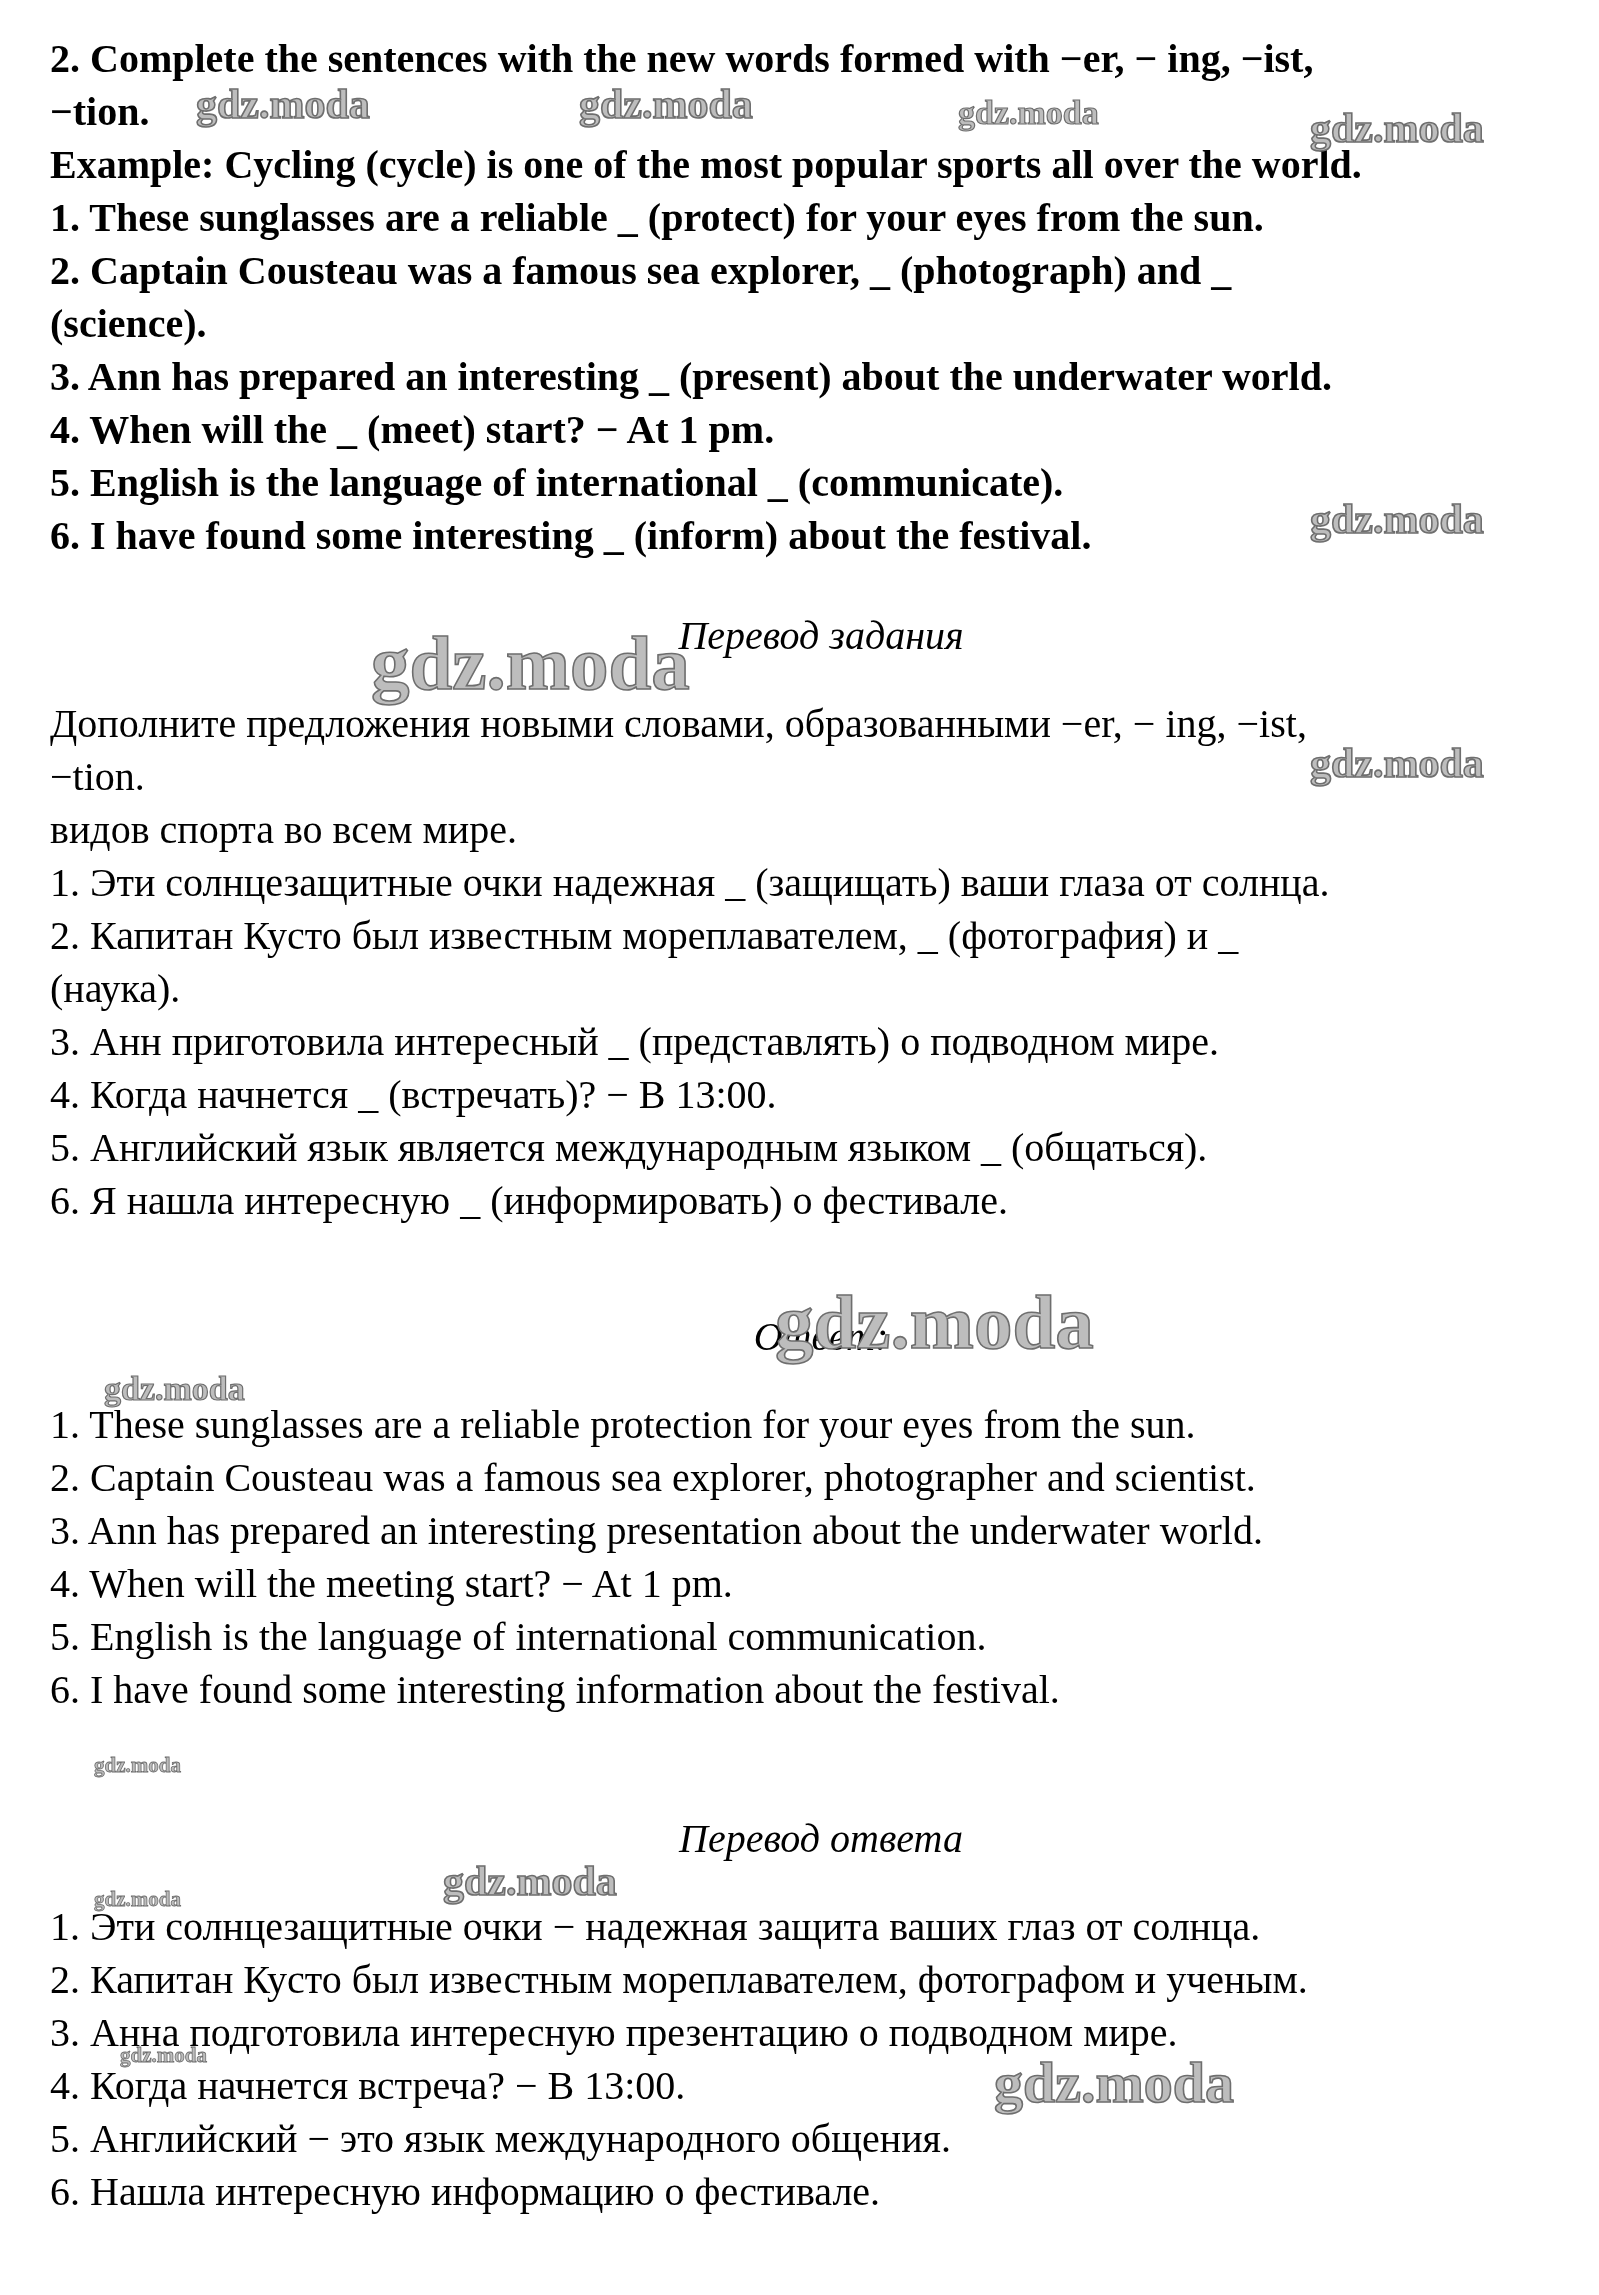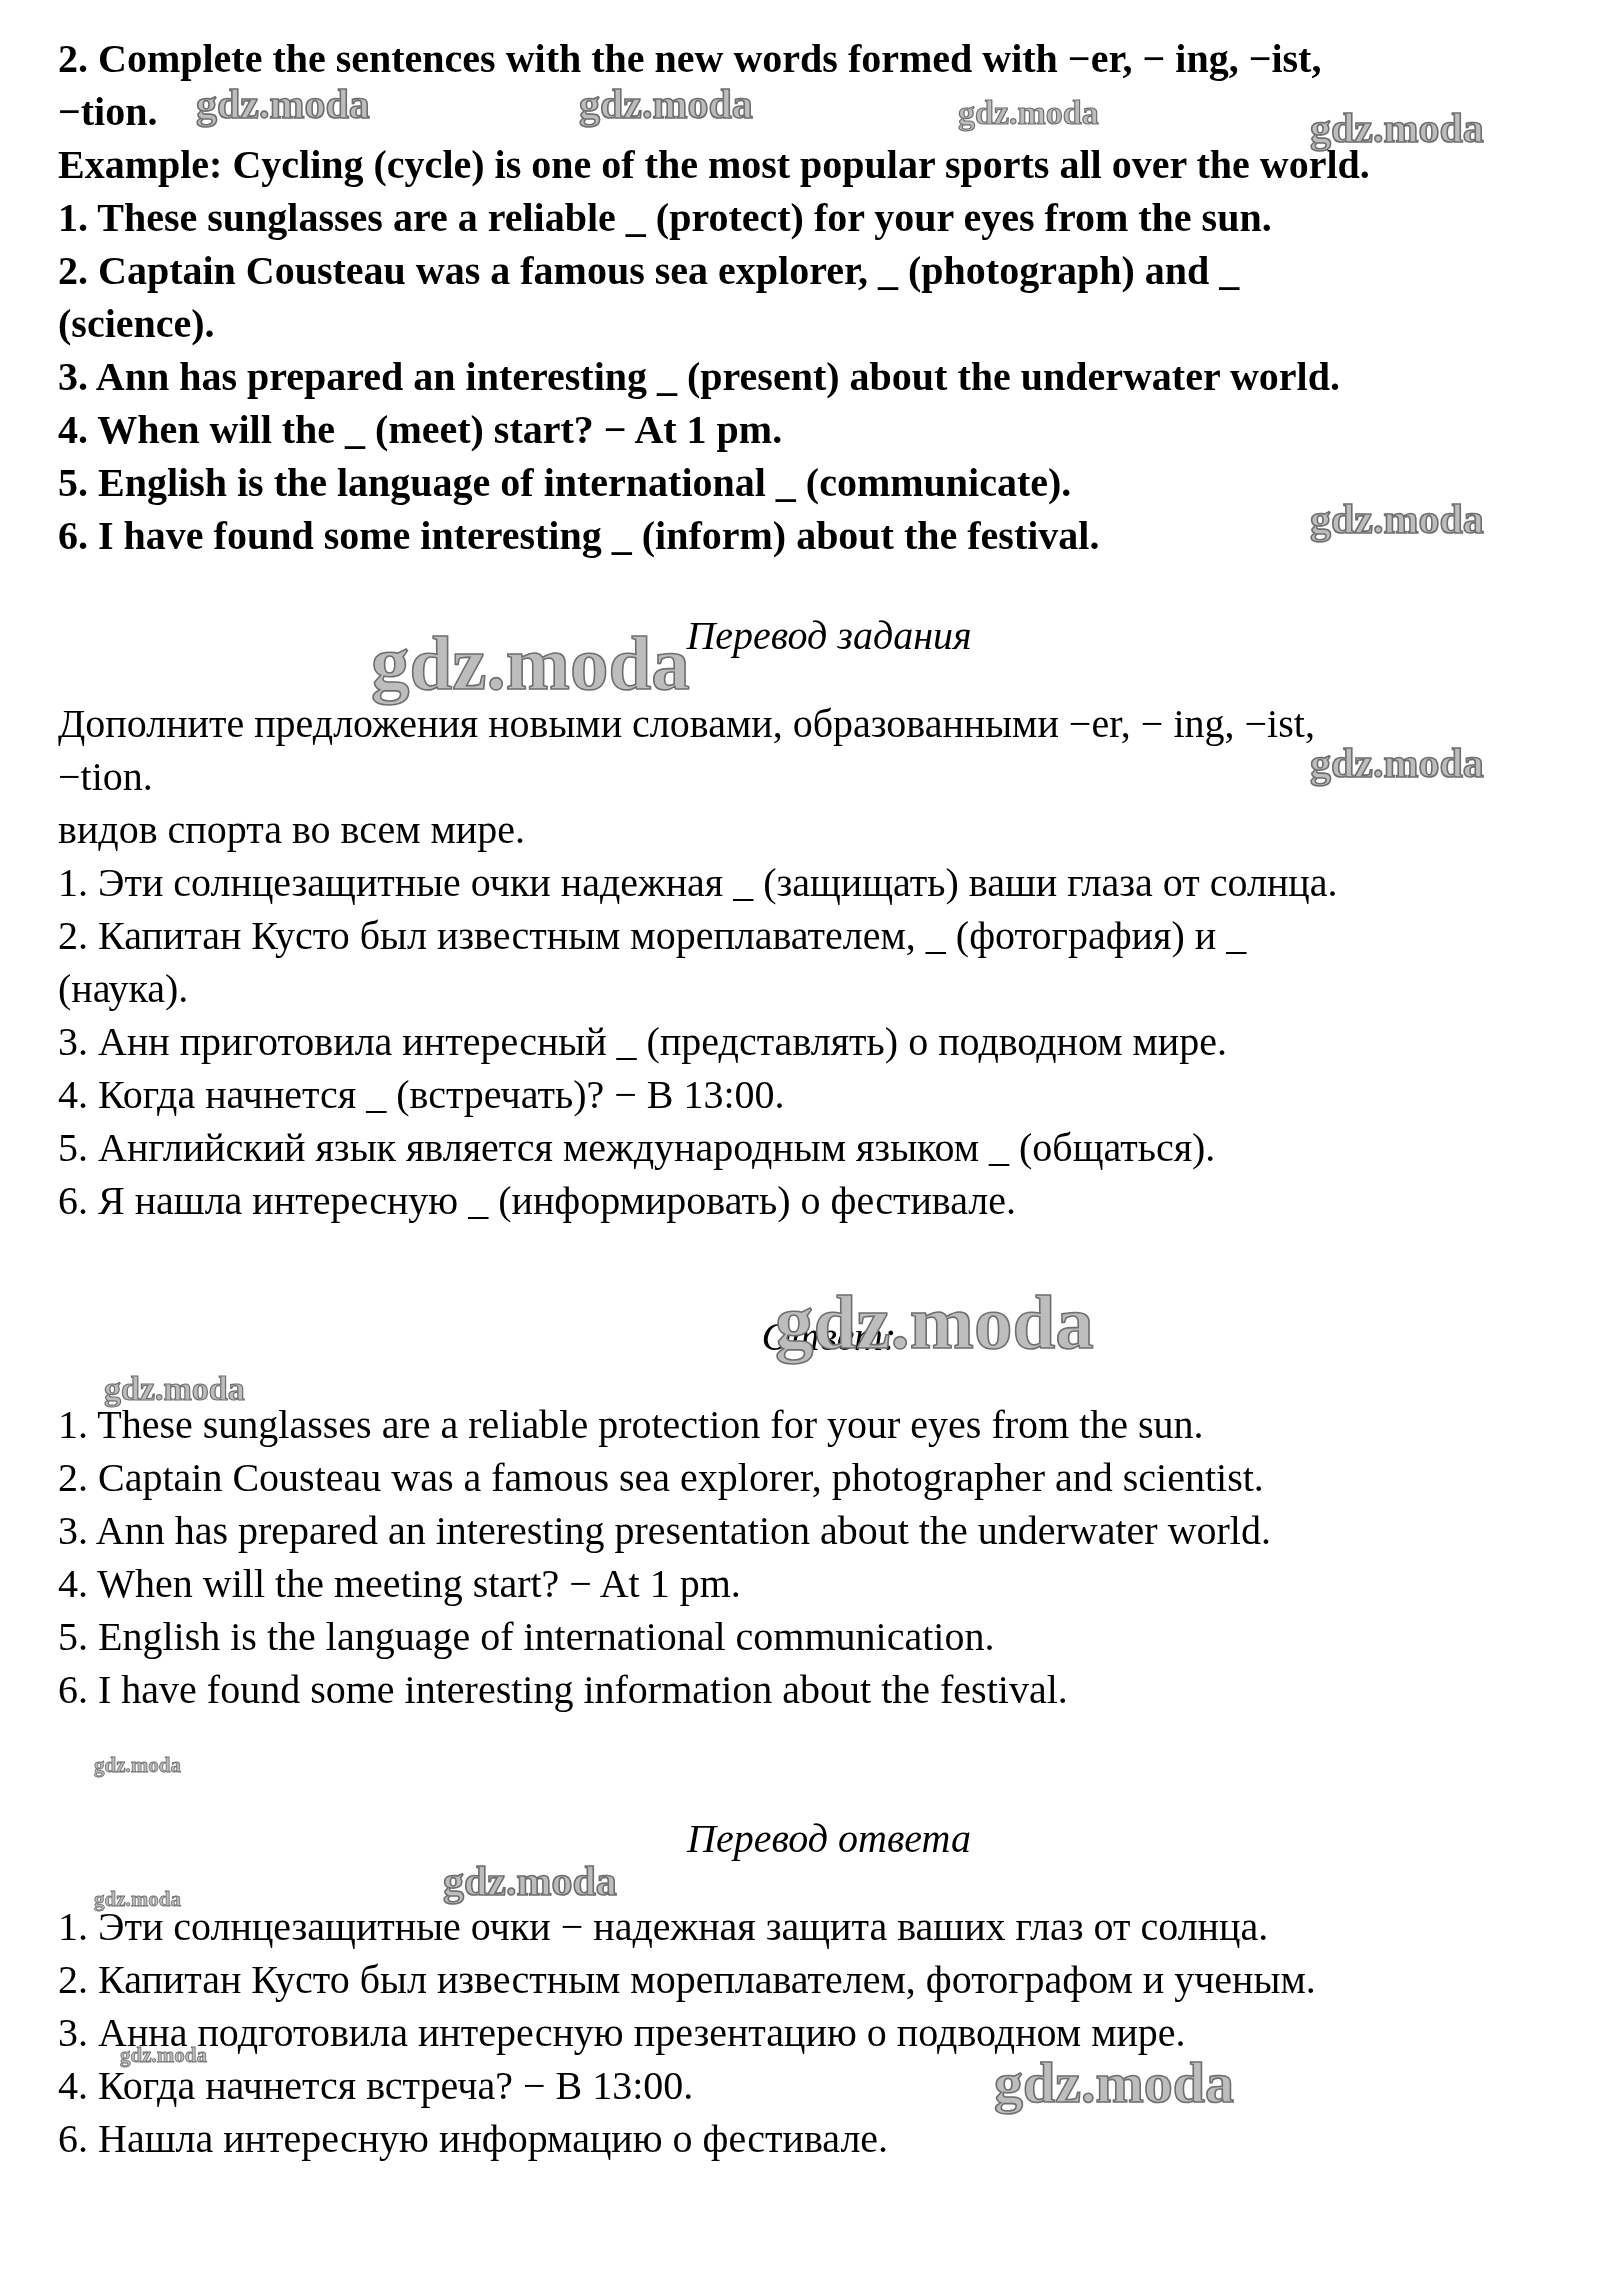--- a/index.html
+++ b/index.html
@@ -31,21 +31,21 @@
     }
     .heading {
       font-style: italic;
       font-size: 40px;
       line-height: 53px;
       white-space: nowrap;
       text-align: center;
     }
     .section {
       position: absolute;
-      left: 16px;
+      left: 8px;
       width: 100%;
     }
     #task-section { top: 0px; }
     #task-translation-section { top: 577px; }
     #answer-section { top: 1278px; }
     #answer-translation-section { top: 1780px; }
 
     .spacer-small { height: 35px; }
 
     .watermark {
@@ -107,20 +107,21 @@
     <div class="line">6. I have found some interesting information about the festival.</div>
   </div>
 
   <div class="section" id="answer-translation-section">
     <div class="heading">Перевод ответа</div>
     <div class="spacer-small"></div>
     <div class="line">1. Эти солнцезащитные очки − надежная защита ваших глаз от солнца.</div>
     <div class="line">2. Капитан Кусто был известным мореплавателем, фотографом и ученым.</div>
     <div class="line">3. Анна подготовила интересную презентацию о подводном мире.</div>
     <div class="line">4. Когда начнется встреча? − В 13:00.</div>
+    <div class="line">5. Английский − это язык международного общения.</div>
     <div class="line">6. Нашла интересную информацию о фестивале.</div>
   </div>
 </div>
 
 <div class="watermark wm-lg" style="left:196px; top:80px;">gdz.moda</div>
 <div class="watermark wm-lg" style="left:579px; top:80px;">gdz.moda</div>
 <div class="watermark wm-md" style="left:958px; top:94px;">gdz.moda</div>
 <div class="watermark wm-lg" style="left:1310px; top:104px;">gdz.moda</div>
 <div class="watermark wm-lg" style="left:1310px; top:495px;">gdz.moda</div>
 <div class="watermark wm-xl" style="left:371px; top:619px;">gdz.moda</div>

